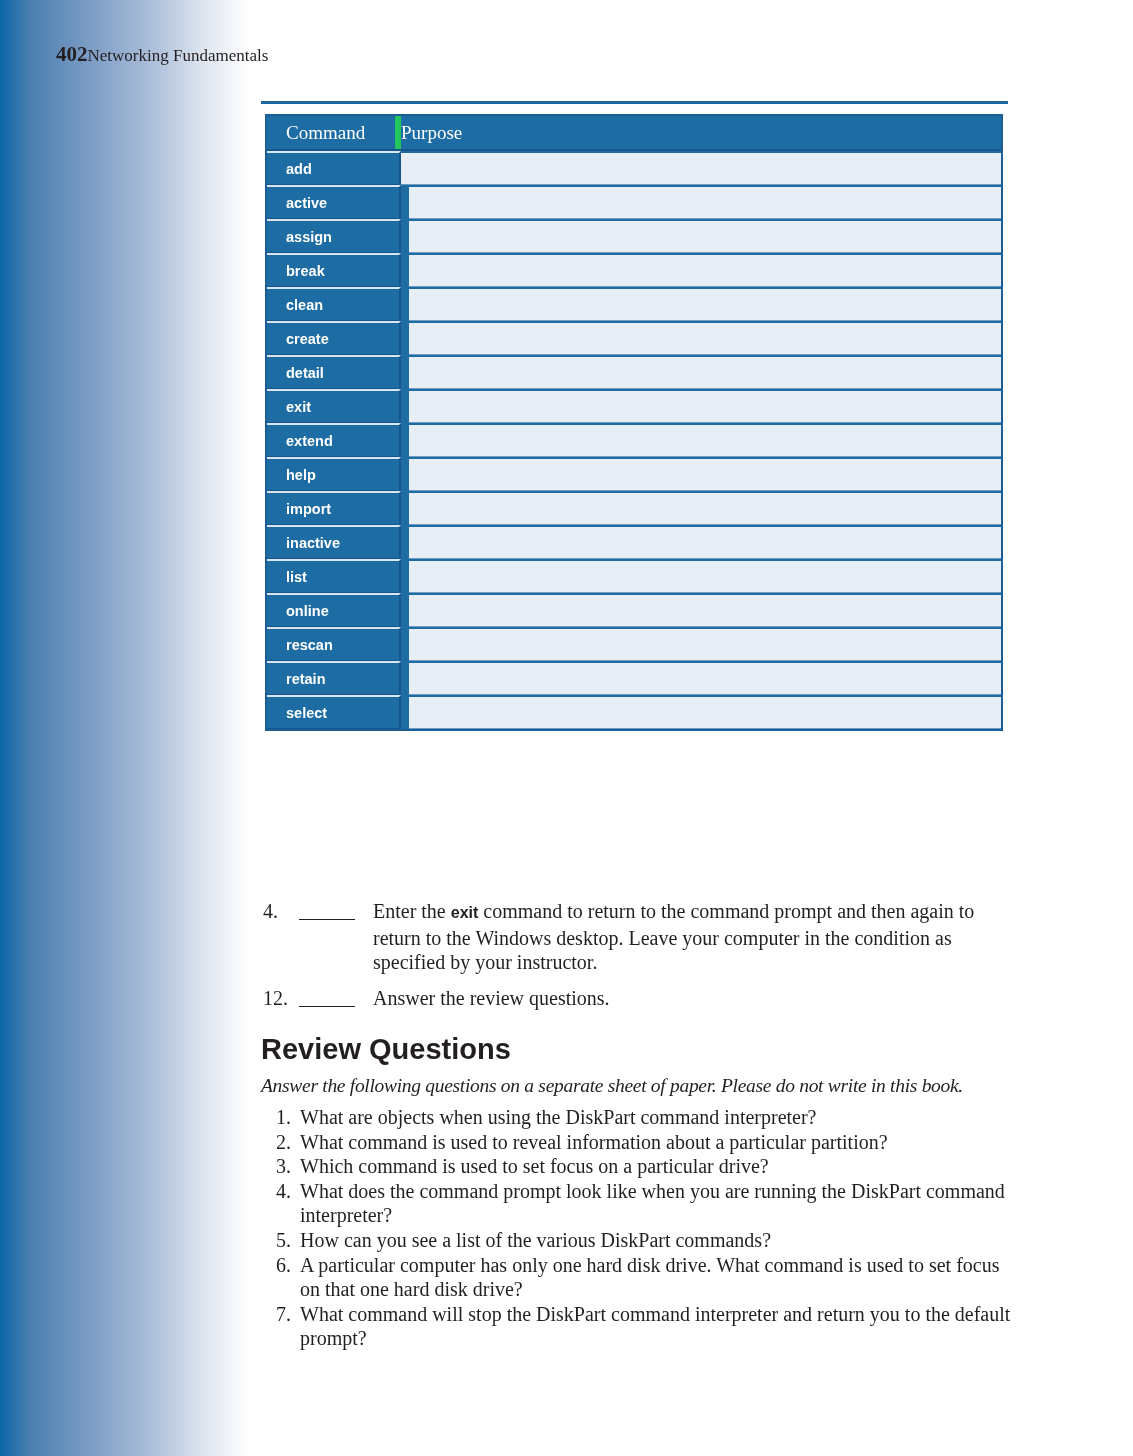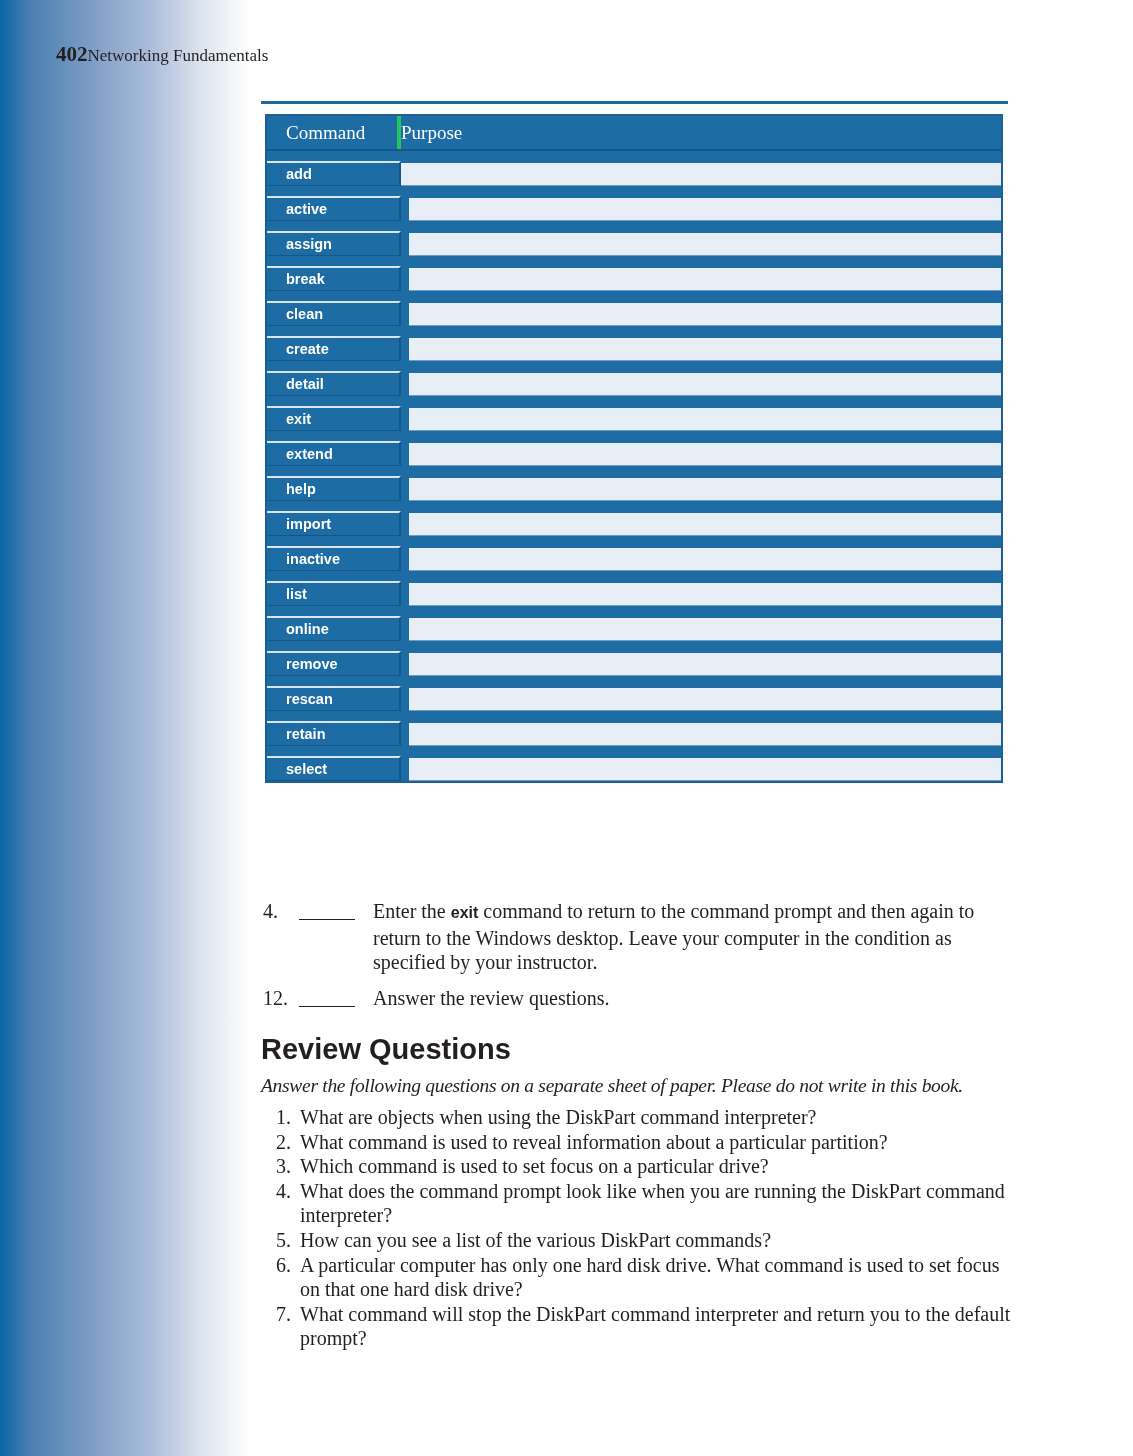--- a/index.html
+++ b/index.html
@@ -27,23 +27,23 @@
   .cmd-table {
     position: absolute; left: 265px; top: 114px; width: 738px;
     border: 2px solid #1c5f96; box-sizing: border-box;
     background: #1d6ca3;
   }
   .thead-row { display: flex; height: 35px; background: #1d6ca3; border-bottom: 2px solid #15578b; box-sizing: border-box; }
   .th {
     color: #ffffff; font-family: "Liberation Serif", "DejaVu Serif", serif;
     font-size: 19px; display: flex; align-items: center; box-sizing: border-box;
   }
-  .th.cmd { width: 134px; padding-left: 19px; border-right: 4px solid #22c55e; }
+  .th.cmd { width: 134px; padding-left: 19px; border-right: 6px solid #22c55e; }
   .th.purpose { flex: 1; }
-  .trow { display: flex; height: 25px; box-sizing: border-box; margin-top: 10px; }
+  .trow { display: flex; height: 34px; box-sizing: border-box; }
   .trow + .trow { border-top: 0; gap: 8px; }
   .td-cmd {
     width: 134px; box-sizing: border-box; background: #1d6ca3;
     color: #ffffff; font-family: "Liberation Sans", "DejaVu Sans", sans-serif;
     font-weight: bold; font-size: 14.5px; padding-left: 19px;
     display: flex; align-items: center;
     border-top: 2px solid #d8e4ef; border-bottom: 1px solid #15578b;
     border-right: 2px solid #15578b;
   }
   .td-purpose {
@@ -141,24 +141,20 @@
       <div class="trow">
         <div class="td-cmd">inactive</div>
         <div class="td-purpose"></div>
       </div>
       <div class="trow">
         <div class="td-cmd">list</div>
         <div class="td-purpose"></div>
       </div>
       <div class="trow">
         <div class="td-cmd">online</div>
-        <div class="td-purpose"></div>
-      </div>
-      <div class="trow">
-        <div class="td-cmd">remove</div>
         <div class="td-purpose"></div>
       </div>
       <div class="trow">
         <div class="td-cmd">rescan</div>
         <div class="td-purpose"></div>
       </div>
       <div class="trow">
         <div class="td-cmd">retain</div>
         <div class="td-purpose"></div>
       </div>

